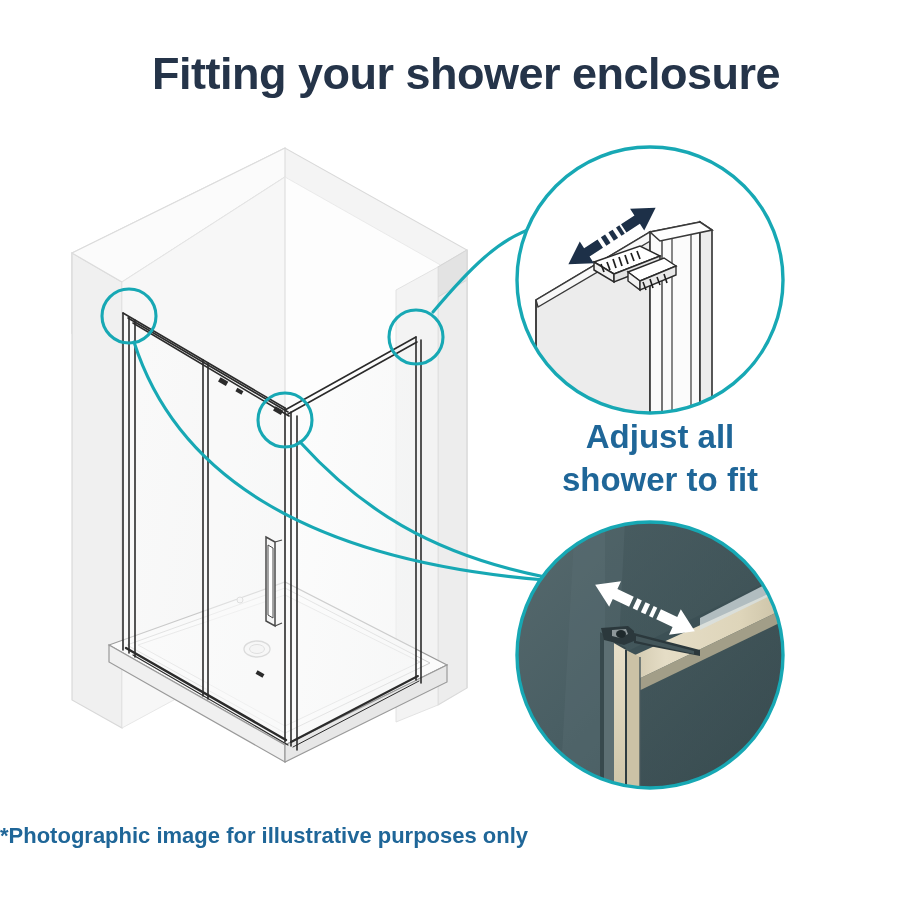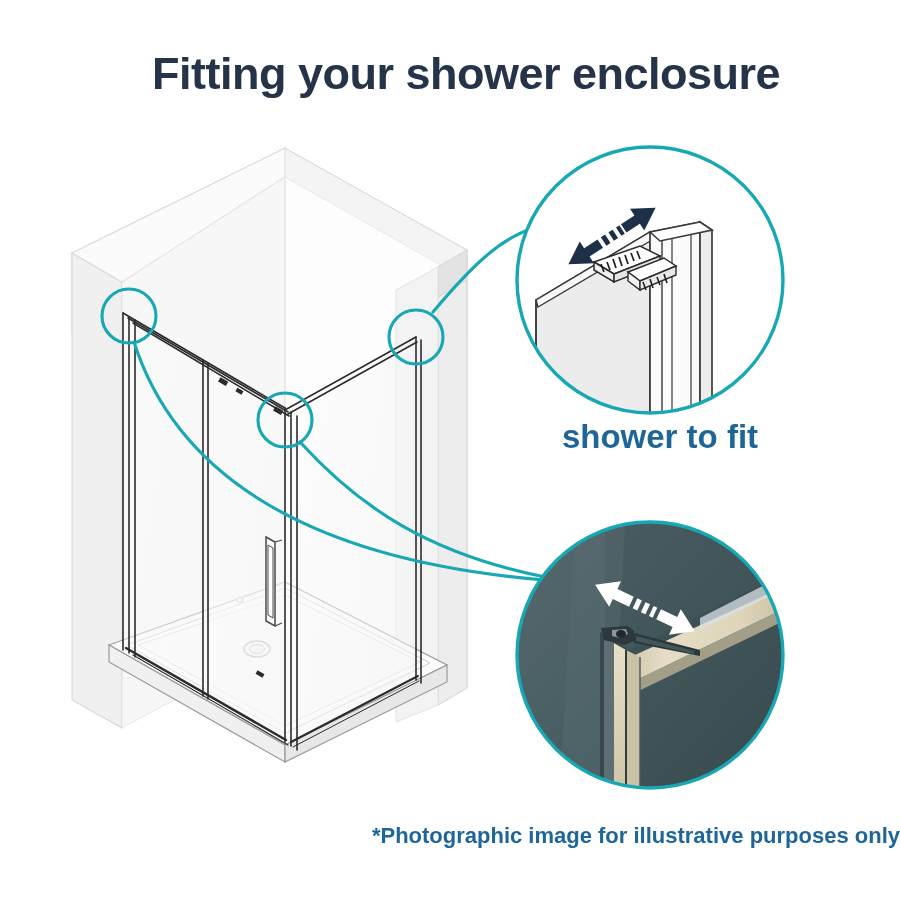--- a/index.html
+++ b/index.html
@@ -27,21 +27,21 @@
     left:520px;top:415px;width:280px;
     text-align:center;
     font-size:33px;
     line-height:43px;
     font-weight:700;
     color:#1f6698;
   }
   .footnote{
     position:absolute;
     left:0;top:823px;width:900px;
-    text-align:right;
+    text-align:left;
     font-size:22px;
     font-weight:700;
     color:#1f6698;
     white-space:nowrap;
   }
   svg.layer{position:absolute;left:0;top:0;width:900px;height:900px;}
 </style>
 </head>
 <body>
 
@@ -273,17 +273,18 @@
           <rect x="7" y="-5.5" width="4" height="11" fill="#ffffff"></rect>
         </g>
       </g>
       <circle cx="650" cy="655" r="133" fill="none" stroke="#17a8b4" stroke-width="3.4"></circle>
     </g>
   </svg>
 
   <div class="title">Fitting your shower enclosure</div>
 
   <div class="subtitle">
+    <div>Adjust all</div>
     <div>shower to fit</div>
   </div>
 
   <div class="footnote">*Photographic image for illustrative purposes only</div>
 </div>
 
 </body></html>

